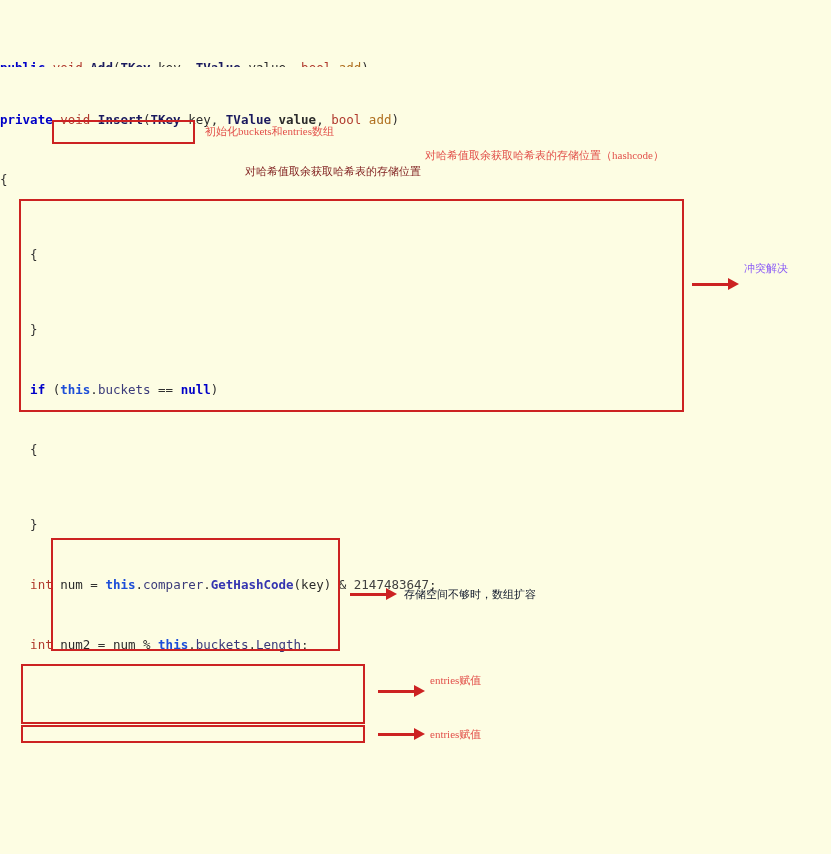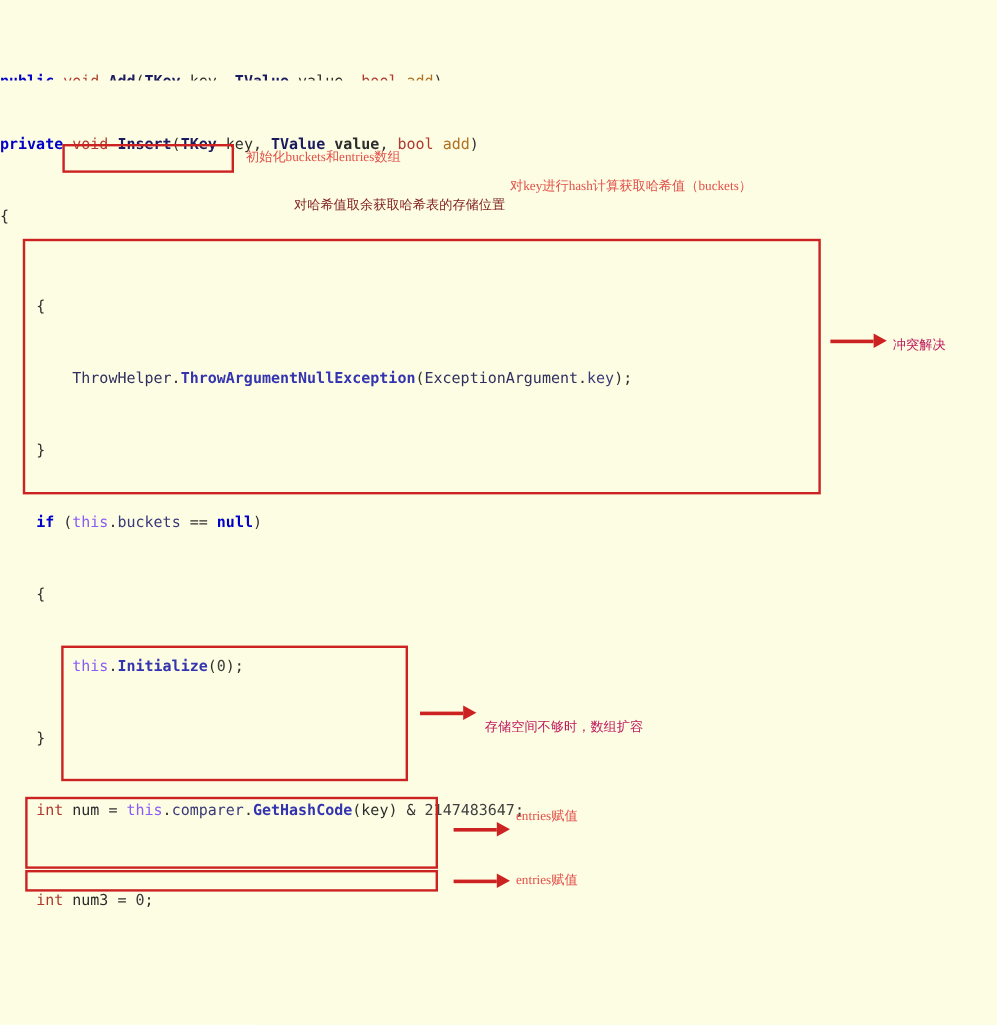--- a/index.html
+++ b/index.html
@@ -48,21 +48,21 @@
     height: 7px;
     overflow: hidden;
     line-height: 15px;
   }
 
   
   .kw      { color: #0000c8; font-weight: bold; }   
   .type    { color: #b03a2e; }                      
   .tname   { color: #1a1a5e; font-weight: bold; }   
   .id      { color: #2b2b2b; }
-  .thisk   { color: #8b5cf6; font-weight: normal; }   
+  .thisk   { color: #1d4ed8; font-weight: bold; }   
   .mem     { color: #3a3a7a; }                      
   .call    { color: #3434b0; font-weight: bold; }   
   .cls     { color: #303060; }                      
   .num     { color: #404040; }
   .param   { color: #b07020; }                      
   .plain   { color: #2b2b2b; }
   .punct   { color: #303030; }
 
   
   .redbox {
@@ -112,36 +112,34 @@
     
     <div class="line clipped"><span class="kw">public</span> <span class="type">void</span> <span class="tname">Add</span><span class="punct">(</span><span class="tname">TKey</span> <span class="id">key</span><span class="punct">,</span> <span class="tname">TValue</span> <span class="plain">value</span><span class="punct">,</span> <span class="type">bool</span> <span class="param">add</span><span class="punct">)</span></div>
 
     <div class="line"><span class="kw">private</span> <span class="type">void</span> <span class="tname">Insert</span><span class="punct">(</span><span class="tname">TKey</span> <span class="id">key</span><span class="punct">,</span> <span class="tname">TValue</span> <span class="plain" style="font-weight:bold">value</span><span class="punct">,</span> <span class="type">bool</span> <span class="param">add</span><span class="punct">)</span></div>
 
     <div class="line"><span class="punct">{</span></div>
 
 
     <div class="line">    <span class="punct">{</span></div>
 
-    <div class="line">        <span class="cls">ThrowHelper</span><span class="punct">.</span><span class="call">ThrowArgumentNullException</span><span class="punct">(</span><span class="cls">ExceptionArgument</span><span class="punct">.</span><span class="mem">key</span><span class="punct">);</span></div>
 
     <div class="line">    <span class="punct">}</span></div>
 
     <div class="line">    <span class="kw">if</span> <span class="punct">(</span><span class="thisk">this</span><span class="punct">.</span><span class="mem">buckets</span> <span class="punct">==</span> <span class="kw">null</span><span class="punct">)</span></div>
 
     <div class="line">    <span class="punct">{</span></div>
 
-    <div class="line">        <span class="thisk">this</span><span class="punct">.</span><span class="call">Initialize</span><span class="punct">(</span><span class="num">0</span><span class="punct">);</span></div>
 
     <div class="line">    <span class="punct">}</span></div>
 
     <div class="line">    <span class="type">int</span> <span class="id">num</span> <span class="punct">=</span> <span class="thisk">this</span><span class="punct">.</span><span class="mem">comparer</span><span class="punct">.</span><span class="call">GetHashCode</span><span class="punct">(</span><span class="id">key</span><span class="punct">)</span> <span class="punct">&amp;</span> <span class="num">2147483647</span><span class="punct">;</span></div>
 
-
-    <div class="line">    <span class="type">int</span> <span class="id">num3</span> <span class="punct">=</span> <span class="num">0</span><span class="punct">;</span></div>
+    <div class="line">    <span class="type">int</span> <span class="id">num2</span> <span class="punct">=</span> <span class="id">num</span> <span class="punct">%</span> <span class="thisk">this</span><span class="punct">.</span><span class="mem">buckets</span><span class="punct">.</span><span class="mem">Length</span><span class="punct">;</span></div>
+
 
     
 
     
 
     
 
     
 
     
@@ -220,39 +218,39 @@
 
     
 
     
 
   </div>
 
   <div class="redbox" style="left: 52px; top: 120px; width: 143px; height: 24px; border-color: rgb(204, 34, 34);"></div>
   <div class="note" style="left: 205px; top: 123px; color: rgb(226, 80, 74);">初始化buckets和entries数组</div>
 
-  <div class="note" style="left: 425px; top: 147px; color: rgb(226, 80, 74);">对key进行hash计算获取哈希值（buckets）</div>
+  <div class="note" style="left: 425px; top: 147px; color: rgb(226, 80, 74);">对哈希值取余获取哈希表的存储位置（hashcode）</div>
 
   <div class="note" style="left: 245px; top: 163px; color: #7f1d1d;">对哈希值取余获取哈希表的存储位置</div>
 
   <div class="redbox" style="left: 19px; top: 199px; width: 665px; height: 213px; border-color: rgb(204, 34, 34);"></div>
 
   <div class="arrow" style="left:692px; top:278px; width:47px;">
     <span class="shaft" style="width: 36px; background: rgb(204, 34, 34);"></span>
     <span class="head" style="left: 36px; border-left-color: rgb(204, 34, 34);"></span>
   </div>
-  <div class="note" style="left: 744px; top: 280px; color: #be185d;">冲突解决</div>
+  <div class="note" style="left: 744px; top: 260px; color: #8b5cf6;">冲突解决</div>
 
   <div class="redbox" style="left: 51px; top: 538px; width: 289px; height: 113px; border-color: rgb(204, 34, 34);"></div>
 
   <div class="arrow" style="left:350px; top:588px; width:47px;">
     <span class="shaft" style="width: 36px; background: rgb(204, 34, 34);"></span>
     <span class="head" style="left: 36px; border-left-color: rgb(204, 34, 34);"></span>
   </div>
-  <div class="note" style="left: 404px; top: 598px; color: #be185d;">存储空间不够时，数组扩容</div>
+  <div class="note" style="left: 404px; top: 586px; color: #0f172a;">存储空间不够时，数组扩容</div>
 
   <div class="redbox" style="left: 21px; top: 664px; width: 344px; height: 60px; border-color: rgb(204, 34, 34);"></div>
 
   <div class="arrow" style="left:378px; top:685px; width:47px;">
     <span class="shaft" style="width: 36px; background: rgb(204, 34, 34);"></span>
     <span class="head" style="left: 36px; border-left-color: rgb(204, 34, 34);"></span>
   </div>
   <div class="note" style="left: 430px; top: 672px; color: rgb(226, 80, 74);">entries赋值</div>
 
   <div class="redbox" style="left: 21px; top: 725px; width: 344px; height: 18px; border-color: rgb(204, 34, 34);"></div>

